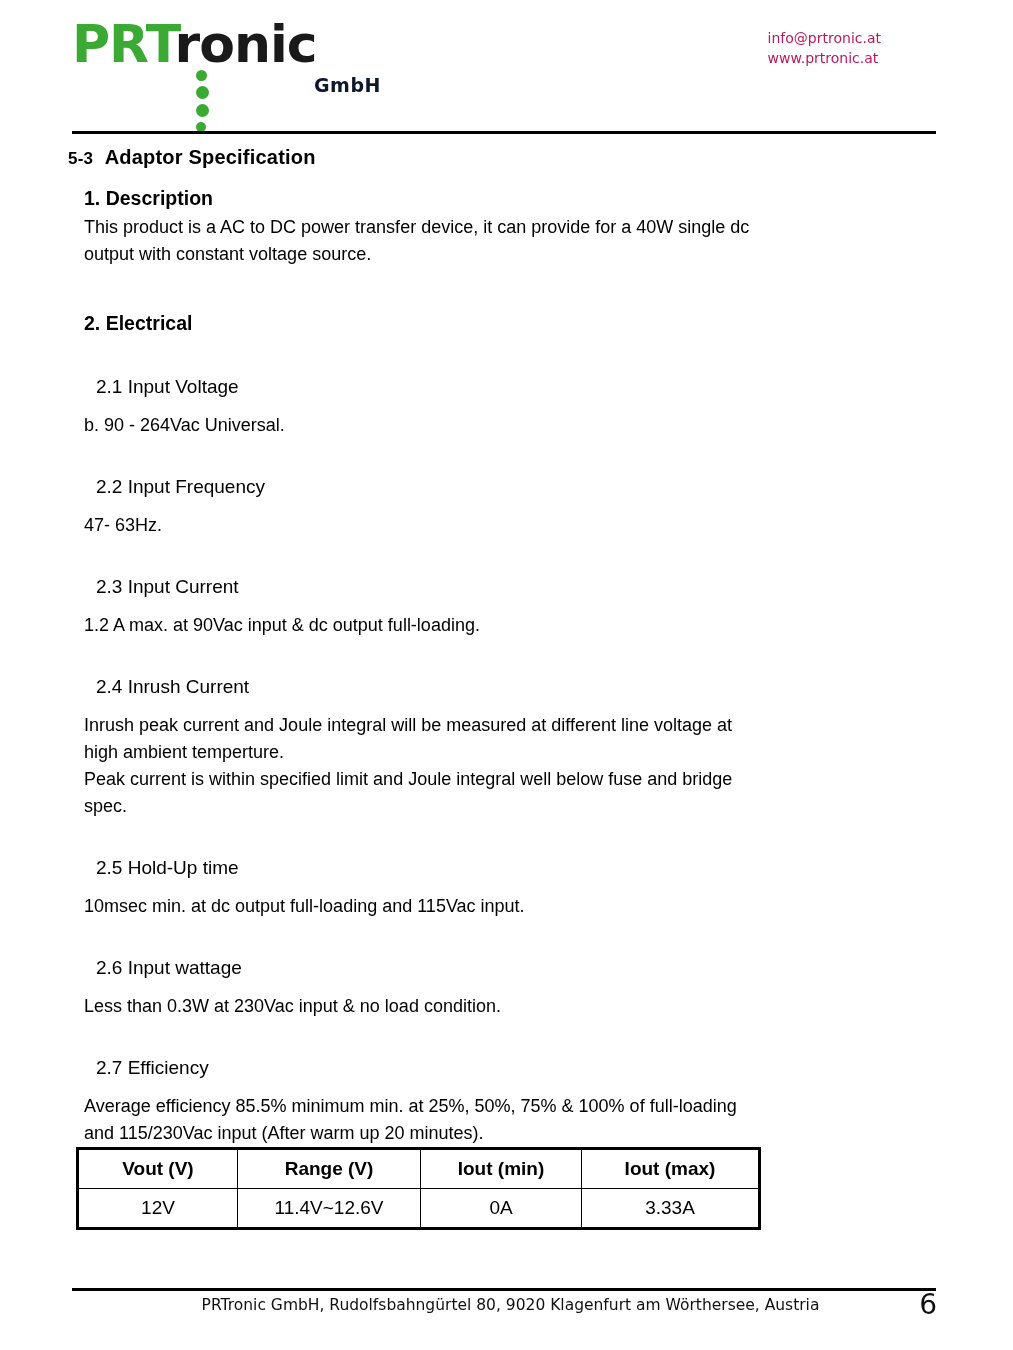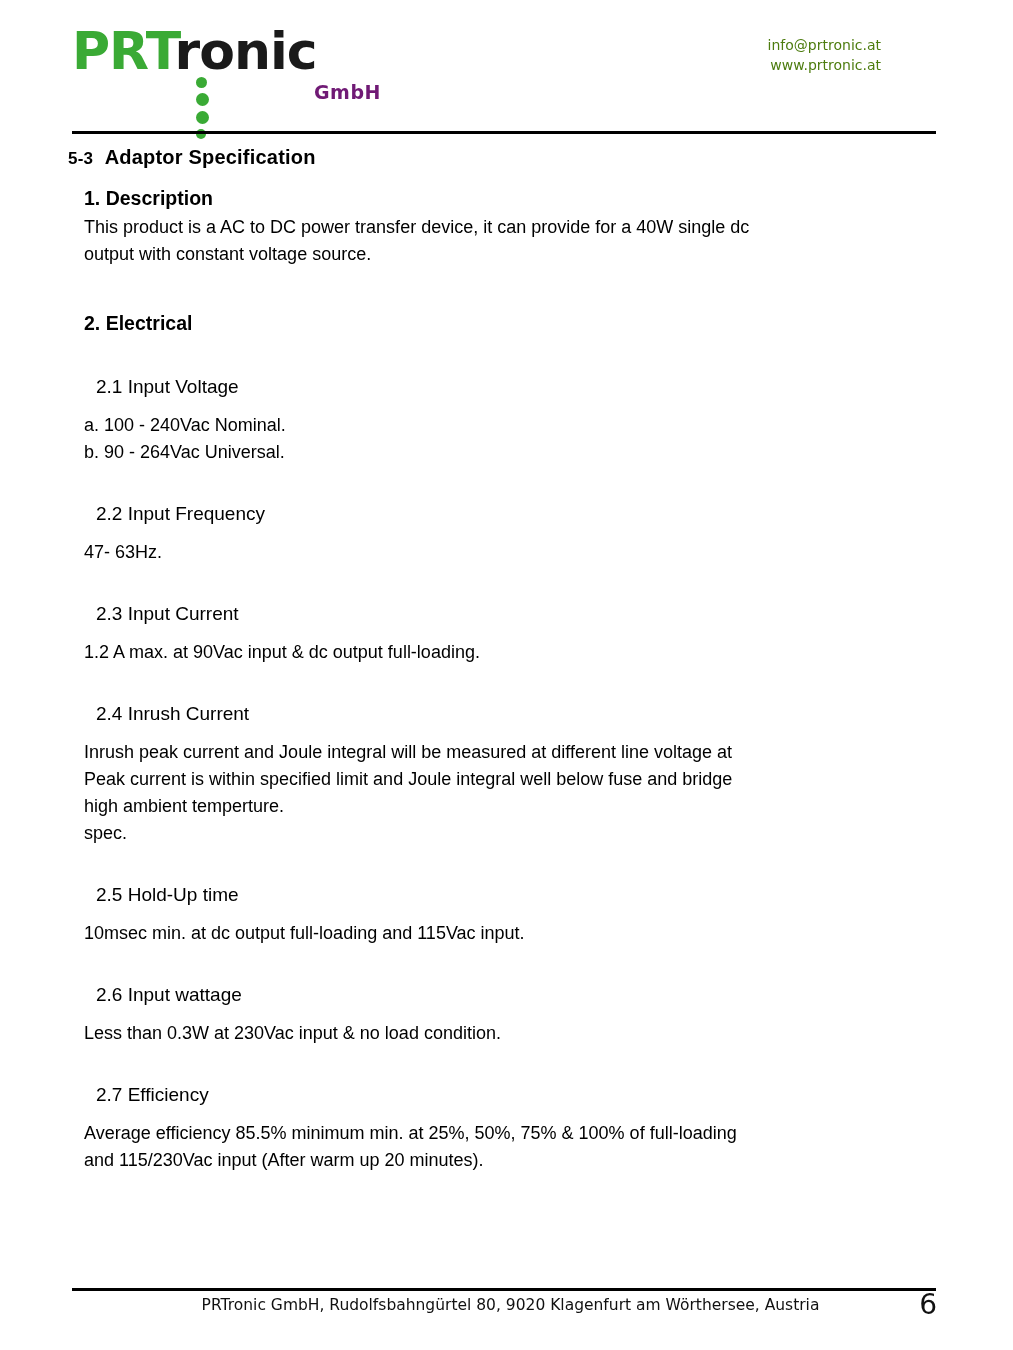--- a/index.html
+++ b/index.html
@@ -18,21 +18,21 @@
   .page {
     position: relative;
     width: 1013px;
     height: 1350px;
     box-sizing: border-box;
   }
 
   
   .header {
     position: absolute;
-    top: 7px;
+    top: 0;
     left: 0;
     width: 1013px;
     height: 130px;
   }
   .logo {
     position: absolute;
     left: 72px;
     top: 18px;
     width: 320px;
     height: 100px;
@@ -51,21 +51,21 @@
   .logo-pr { color: #3aaa35; }
   .logo-t  { color: #3aaa35; }
   .logo-ronic { color: #1a1a1a; }
   .logo-gmbh {
     position: absolute;
     left: 242px;
     top: 56px;
     font-family: "DejaVu Sans", sans-serif;
     font-size: 19px;
     font-weight: bold;
-    color: #701a75;
+    color: #0f172a;
     letter-spacing: 0.5px;
   }
   .logo-dots {
     position: absolute;
     left: 124px;
     top: 52px;
     width: 16px;
   }
   .logo-dots span {
     display: block;
@@ -75,25 +75,25 @@
     background: #3aaa35;
     margin-bottom: 5px;
   }
   .logo-dots span:nth-child(1) { width: 11px; height: 11px; }
   .logo-dots span:nth-child(4) { width: 10px; height: 10px; }
 
   .contact {
     position: absolute;
     right: 132px;
     top: 28px;
-    text-align: right;
+    text-align: left;
     font-family: "DejaVu Sans", sans-serif;
     font-size: 14px;
     line-height: 20px;
-    color: #4d7c0f;
+    color: #be185d;
   }
 
   .rule-top {
     position: absolute;
     left: 72px;
     top: 131px;
     width: 864px;
     height: 3px;
     background: #000;
   }
@@ -220,53 +220,70 @@
     <div class="block">
       <h3 class="sub">1. Description</h3>
       <p class="para">This product is a AC to DC power transfer device, it can provide for a 40W single dc</p>
       <p class="para">output with constant voltage source.</p>
 
       <div class="spacer-lg"></div>
       <h3 class="sub">2. Electrical</h3>
 
       <div class="spacer-md"></div>
       <p class="item-title">2.1 Input Voltage</p>
-      <p class="para">a. 100 - 240Vac Nominal.</p>
       <p class="para">b. 90 - 264Vac Universal.</p>
 
       <div class="spacer-md"></div>
       <p class="item-title">2.2 Input Frequency</p>
       <p class="para">47- 63Hz.</p>
 
       <div class="spacer-md"></div>
       <p class="item-title">2.3 Input Current</p>
       <p class="para">1.2 A max. at 90Vac input &amp; dc output full-loading.</p>
 
       <div class="spacer-md"></div>
       <p class="item-title">2.4 Inrush Current</p>
       <p class="para">Inrush peak current and Joule integral will be measured at different line voltage at</p>
+      <p class="para">high ambient temperture.</p>
       <p class="para">Peak current is within specified limit and Joule integral well below fuse and bridge</p>
-      <p class="para">high ambient temperture.</p>
       <p class="para">spec.</p>
 
       <div class="spacer-md"></div>
       <p class="item-title">2.5 Hold-Up time</p>
       <p class="para">10msec min. at dc output full-loading and 115Vac input.</p>
 
       <div class="spacer-md"></div>
       <p class="item-title">2.6 Input wattage</p>
       <p class="para">Less than 0.3W at 230Vac input &amp; no load condition.</p>
 
       <div class="spacer-md"></div>
       <p class="item-title">2.7 Efficiency</p>
       <p class="para">Average efficiency 85.5% minimum min. at 25%, 50%, 75% &amp; 100% of full-loading</p>
       <p class="para">and 115/230Vac input (After warm up 20 minutes).</p>
     </div>
 
 
+    <table class="spec">
+      <thead>
+        <tr>
+          <th class="c1">Vout (V)</th>
+          <th class="c2">Range (V)</th>
+          <th class="c3">Iout (min)</th>
+          <th class="c4">Iout (max)</th>
+        </tr>
+      </thead>
+      <tbody>
+        <tr>
+          <td class="c1">12V</td>
+          <td class="c2">11.4V~12.6V</td>
+          <td class="c3">0A</td>
+          <td class="c4">3.33A</td>
+        </tr>
+      </tbody>
+    </table>
 
   </div>
 
   <div class="rule-bottom"></div>
   <div class="footer-text">PRTronic GmbH, Rudolfsbahngürtel 80, 9020 Klagenfurt am Wörthersee, Austria</div>
   <div class="page-num">6</div>
 
 </div>
 
 </body></html>

